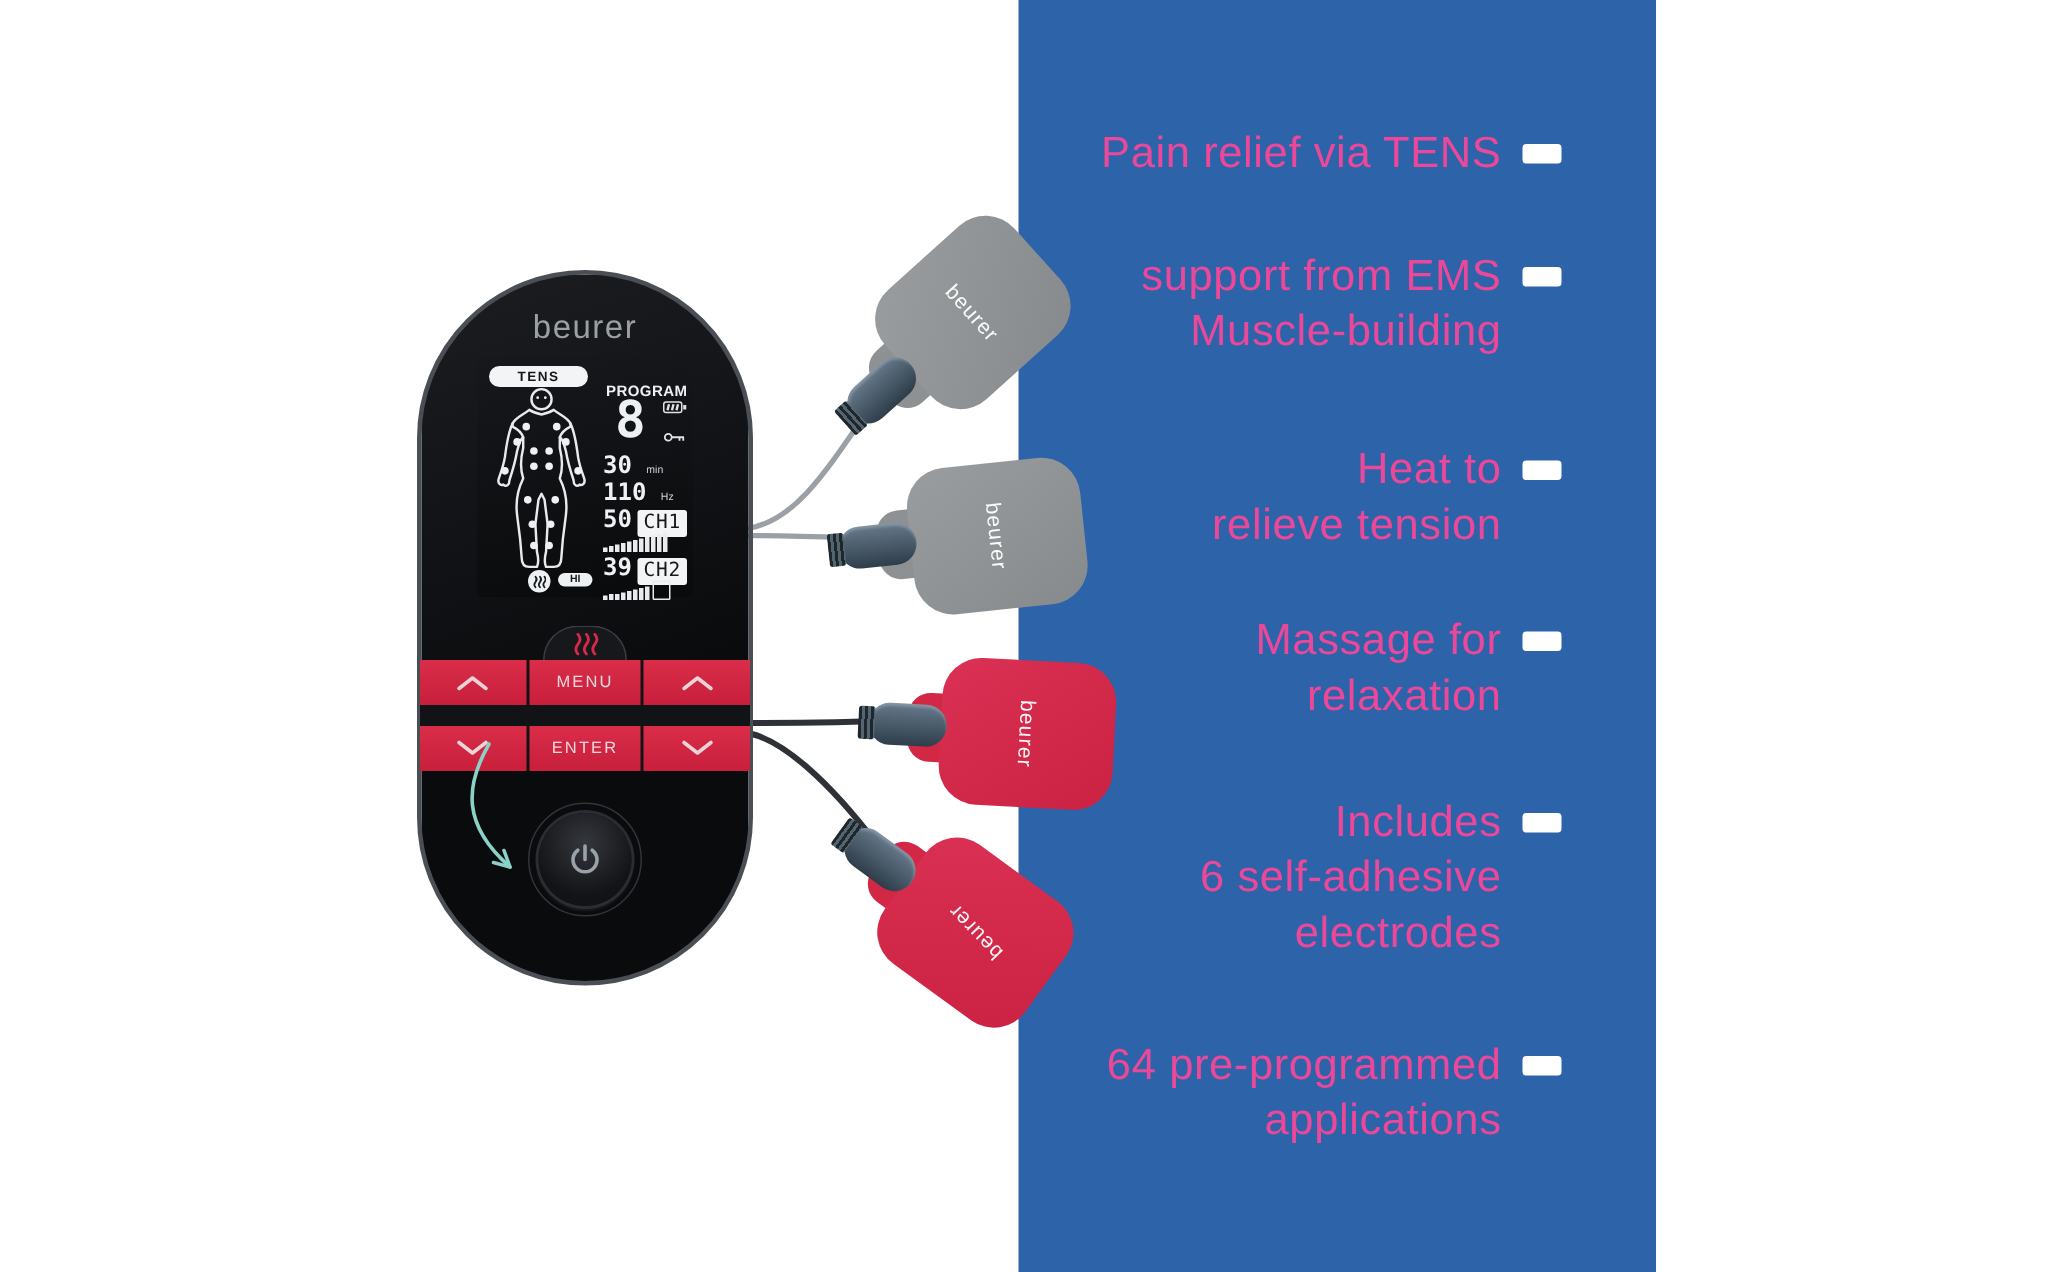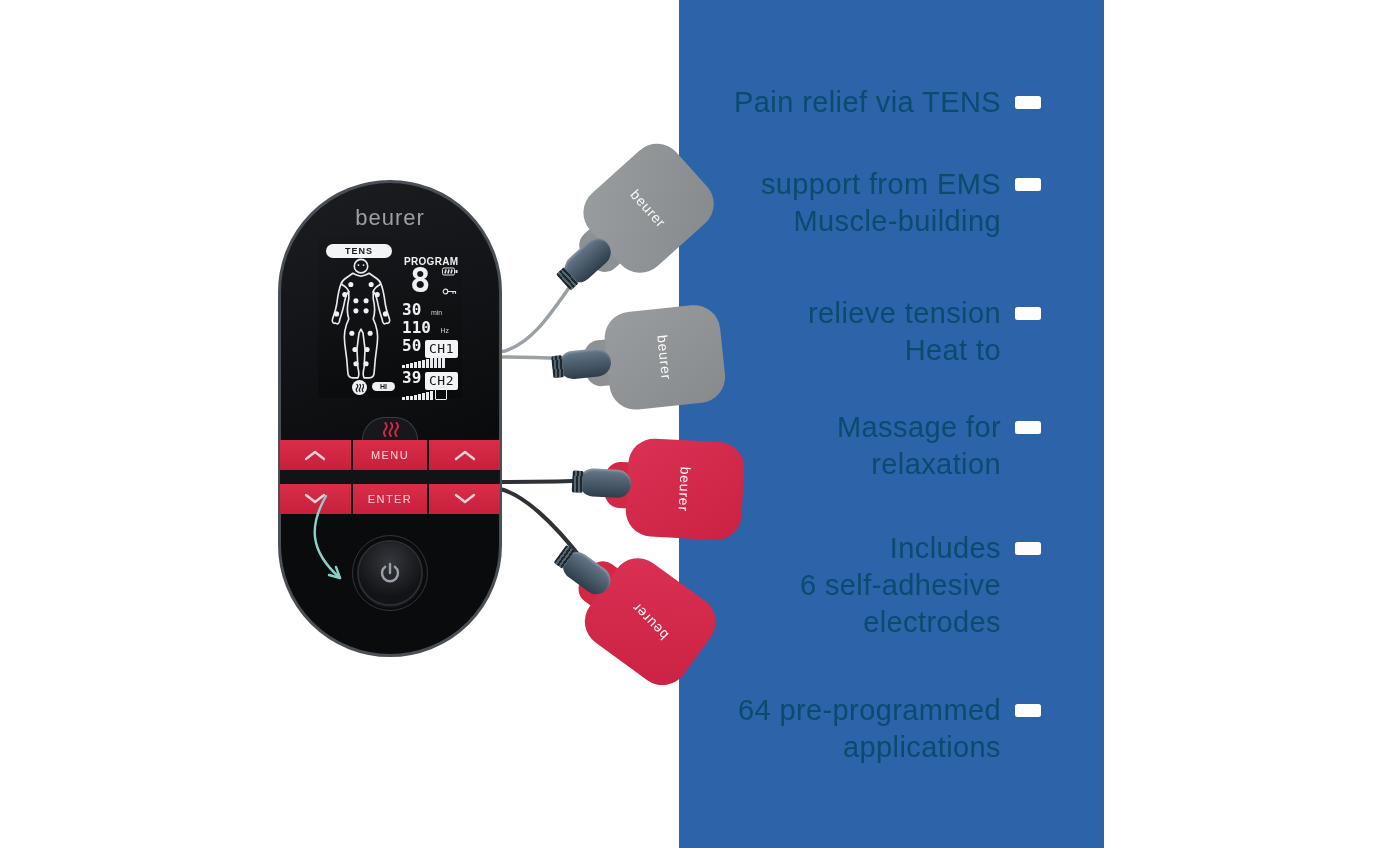--- a/index.html
+++ b/index.html
@@ -2,21 +2,21 @@
 <html><head>
 <meta charset="utf-8">
 <style>
   * { margin:0; padding:0; box-sizing:border-box; }
   body { font-family:"Liberation Sans", sans-serif; background:#ffffff; }
   .canvas { position:relative; width:1380px; height:848px; background:#ffffff; overflow:hidden; }
 
   
   .panel { position:absolute; left:679px; top:0; width:425px; height:848px; background:#2c63a9; z-index:0; }
   .feature { position:absolute; right:339px; display:flex; gap:14px; z-index:5; }
-  .feature-text { text-align:right; color:#0c4a6e; font-size:29px; line-height:37px; letter-spacing:.4px; font-weight:400; }
+  .feature-text { text-align:right; color:#ec4899; font-size:29px; line-height:37px; letter-spacing:.4px; font-weight:400; }
   .dash { width:26px; height:13px; background:#ffffff; border-radius:2.5px; margin-top:12px; flex:none; }
 
   
   .wires { position:absolute; left:0; top:0; z-index:1; pointer-events:none; }
 
   
   .pad { position:absolute; width:170px; height:120px; z-index:2; }
   .pad .bodyp { position:absolute; left:52px; top:11px; width:116px; height:98px; border-radius:26px; }
   .pad .tab   { position:absolute; left:30px; top:36px; width:46px; height:46px; border-radius:15px; }
   .pad.gray .bodyp { background:linear-gradient(145deg,#9a9d9f,#868a8c); }
@@ -91,22 +91,22 @@
   </div>
   <div class="feature" style="top:166px">
     <div class="feature-text">
       <div>support from EMS</div>
       <div>Muscle-building</div>
     </div>
     <div class="dash"></div>
   </div>
   <div class="feature" style="top:295px">
     <div class="feature-text">
+      <div>Heat to</div>
       <div>relieve tension</div>
-      <div>Heat to</div>
     </div>
     <div class="dash"></div>
   </div>
   <div class="feature" style="top:409px">
     <div class="feature-text">
       <div>Massage for</div>
       <div>relaxation</div>
     </div>
     <div class="dash"></div>
   </div>

